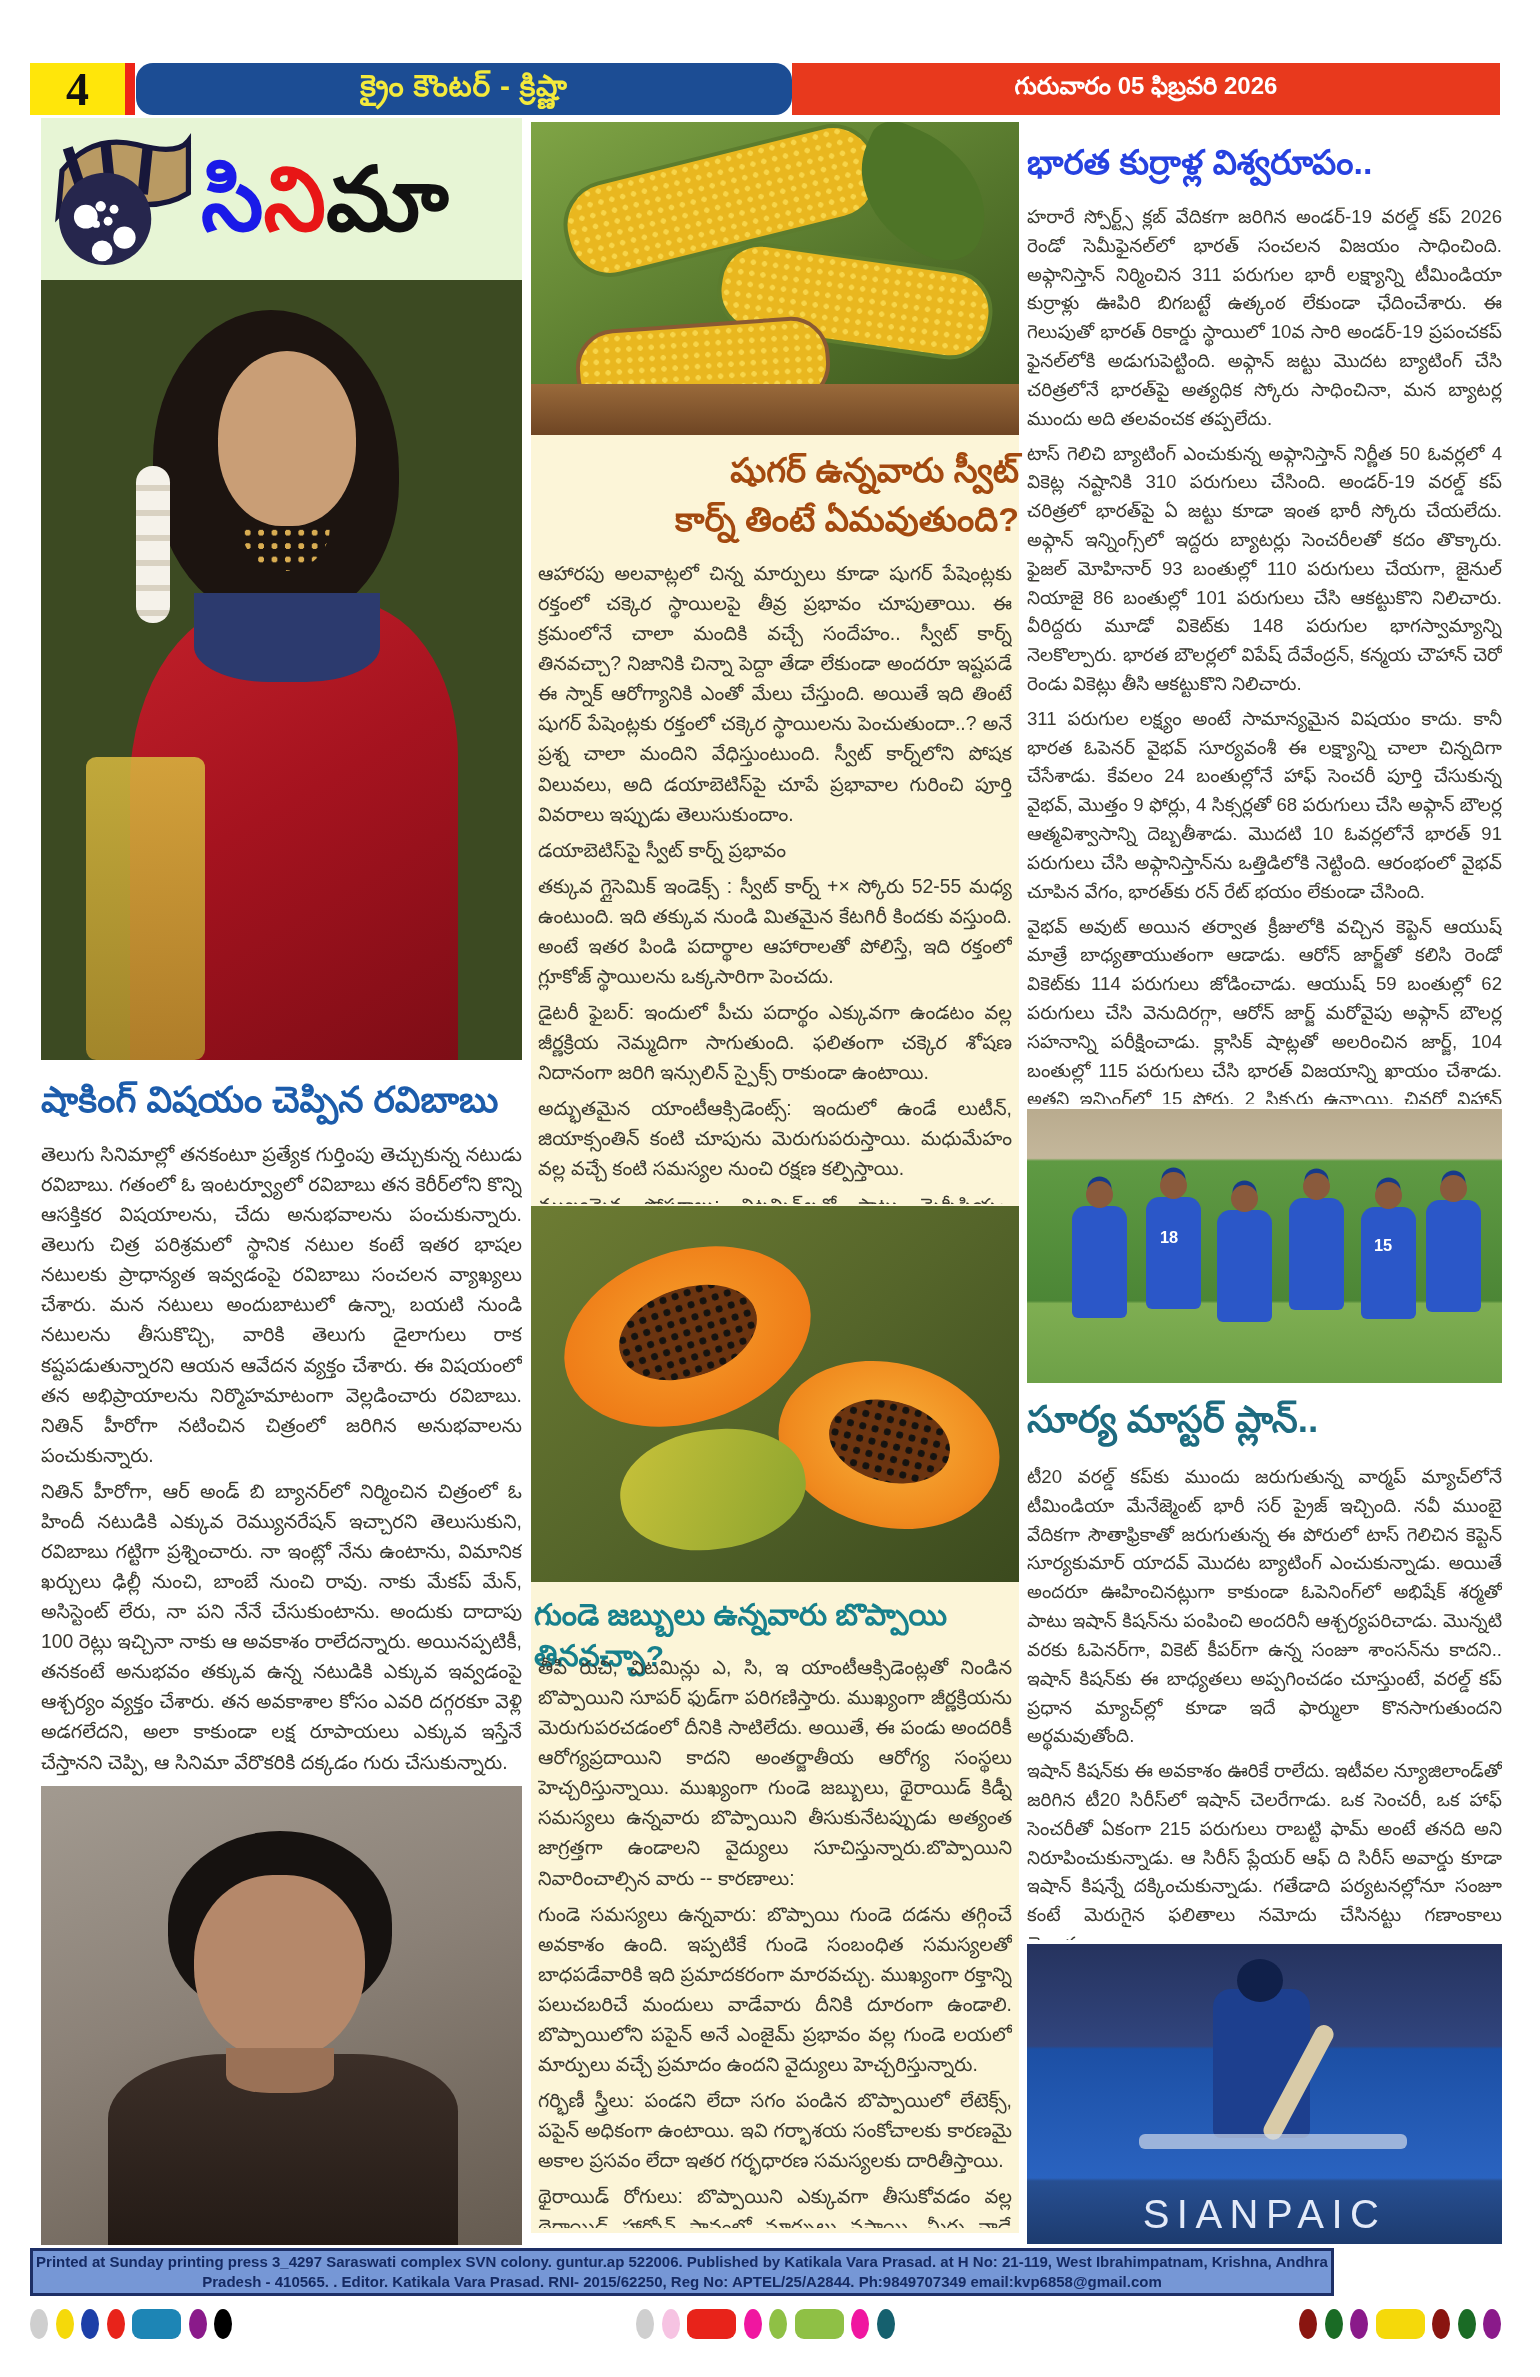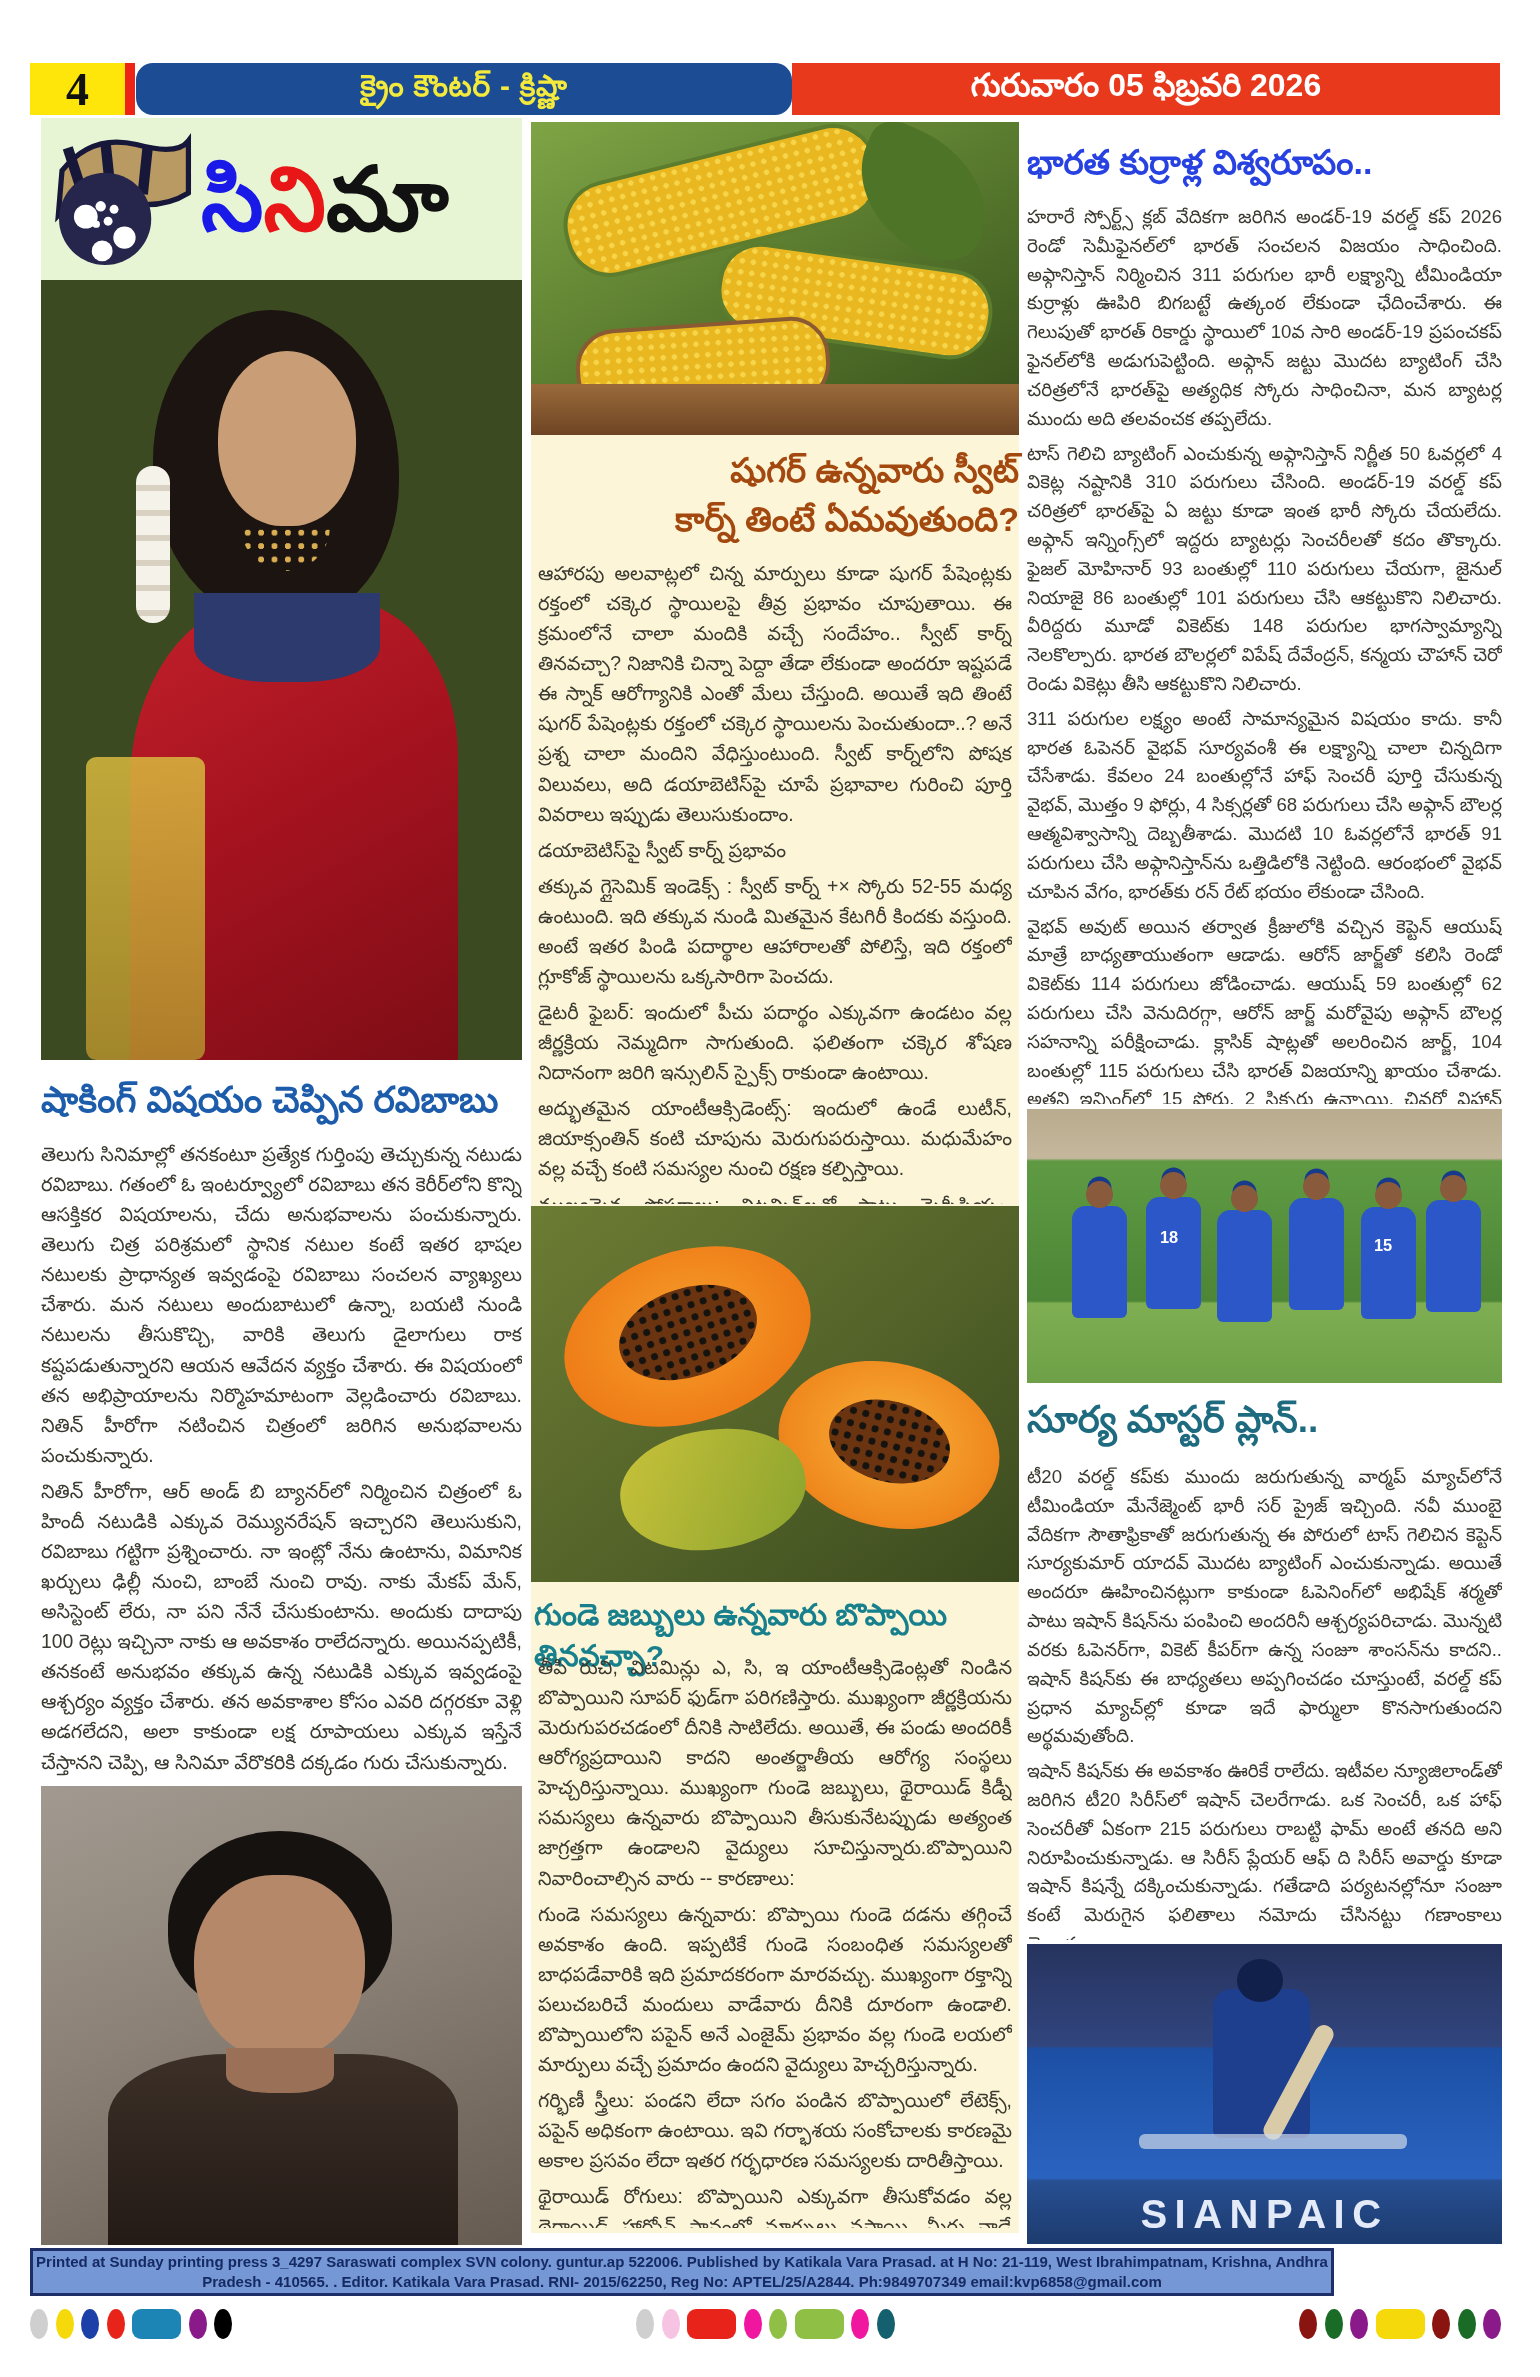--- a/index.html
+++ b/index.html
@@ -6,21 +6,21 @@
   .page{position:relative;width:1541px;height:2377px;background:#ffffff;overflow:hidden;
         font-family:"Liberation Sans","DejaVu Sans",sans-serif;color:#33332c;}
   .abs{position:absolute;}
   
   .pagenum{left:30px;top:63px;width:95px;height:52px;background:#ffe60a;border-right:10.4px solid #ee2417;
            display:flex;align-items:center;justify-content:center;font-size:46px;font-weight:bold;color:#111;
            font-family:"Liberation Serif",serif;}
   .titlebar{left:136px;top:63px;width:656px;height:52px;background:#1c4d94;display:flex;align-items:center;justify-content:center;border-radius:17px;}
   .titlebar span{color:#f4ea3c;font-size:30px;font-weight:bold;letter-spacing:0.7px;}
   .datebar{left:792px;top:63px;width:708px;height:52px;background:#e8391d;display:flex;align-items:center;justify-content:center;}
-  .datebar span{color:#ffffff;font-size:32px;font-weight:bold;}
+  .datebar span{color:#ffffff;font-size:24px;font-weight:bold;}
   
   .logo{left:41px;top:118px;width:481px;height:163px;background:#e7f5d5;display:flex;align-items:center;}
   .logo-text{font-size:89px;font-weight:bold;line-height:1;white-space:nowrap;}
   .lt-blue{color:#1a1ae8;} .lt-red{color:#e81616;} .lt-black{color:#111;}
   .photo{overflow:hidden;}
   .headline-left{left:41px;top:1072px;width:481px;height:63px;color:#1c5cab;font-size:36px;font-weight:bold;
                  display:flex;align-items:center;}
   .bodytext{font-size:19.4px;line-height:1.55;text-align:justify;overflow:hidden;color:#3a392f;}
   .bodytext p{margin:0 0 6px 0;}
   .cream{left:531px;top:435px;width:488px;height:1798px;background:#fcf5d8;}
@@ -35,21 +35,21 @@
   .ph-corn{left:531px;top:122px;width:488px;height:313px;background:linear-gradient(150deg,#7fa445 0%,#55762c 55%,#384f1b 100%);}
   .ph-papaya{left:531px;top:1206px;width:488px;height:376px;background:linear-gradient(140deg,#6d7c33 0%,#55652a 50%,#3b4a1e 100%);}
   .ph-team{left:1027px;top:1109px;width:475px;height:274px;background:linear-gradient(#b9ab8e 0%,#c4b79b 18%,#5f9a43 19%,#4c8636 70%,#7fae52 71%,#6da047 100%);}
   .ph-bat{left:1027px;top:1944px;width:475px;height:300px;background:linear-gradient(#26335e 0%,#31457e 34%,#1c4fa4 35%,#2a63c0 78%,#274f92 79%,#1d3b6e 100%);}
   .blob{position:absolute;}
   .seeds{background-color:#6b3410;background-image:radial-gradient(#151310 38%,rgba(0,0,0,0) 42%);background-size:12.7px 12.7px;}
   .kernels{background-color:#e9b71f;background-image:radial-gradient(#f7d54a 32%,rgba(0,0,0,0) 36%);background-size:11.2px 11.2px;}
   .player{position:absolute;width:55px;height:112px;background:#2b57c8;border-radius:13.4px 13.4px 6px 6px;}
   .player:before{content:"";position:absolute;top:-25px;left:14px;width:27px;height:27px;border-radius:50%;background:#8a5a3c;box-shadow:0 -6px 0 -1.5px #173a8a;}
   .jersey{position:absolute;color:#fff;font-size:16.4px;font-weight:bold;}
-  .board{position:absolute;left:0;right:0;bottom:7.5px;text-align:center;color:#eef3ff;font-size:40px;font-weight:bold;letter-spacing:7.5px;font-family:"Liberation Sans",sans-serif;opacity:.95;margin-top:20px;}
+  .board{position:absolute;left:0;right:0;bottom:7.5px;text-align:center;color:#eef3ff;font-size:40px;font-weight:normal;letter-spacing:7.5px;font-family:"Liberation Sans",sans-serif;opacity:.95;margin-top:20px;}
   
   .imprint{left:30px;top:2248px;width:1304px;height:48px;background:#7697d6;border:3px solid #1d2f66;box-sizing:border-box;
            display:flex;flex-direction:column;align-items:center;justify-content:center;}
   .imprint div{color:#152a63;font-size:15px;font-weight:bold;line-height:1.35;white-space:nowrap;}
   .dots{left:30px;top:2307px;width:1471px;height:34px;display:flex;justify-content:space-between;align-items:center;}
   .dotgroup{display:flex;gap:7.5px;align-items:center;}
   .dot{width:18px;height:30px;border-radius:50%;}
   .dot.wide{width:49px;border-radius:9px;}
 </style>
 </head>

